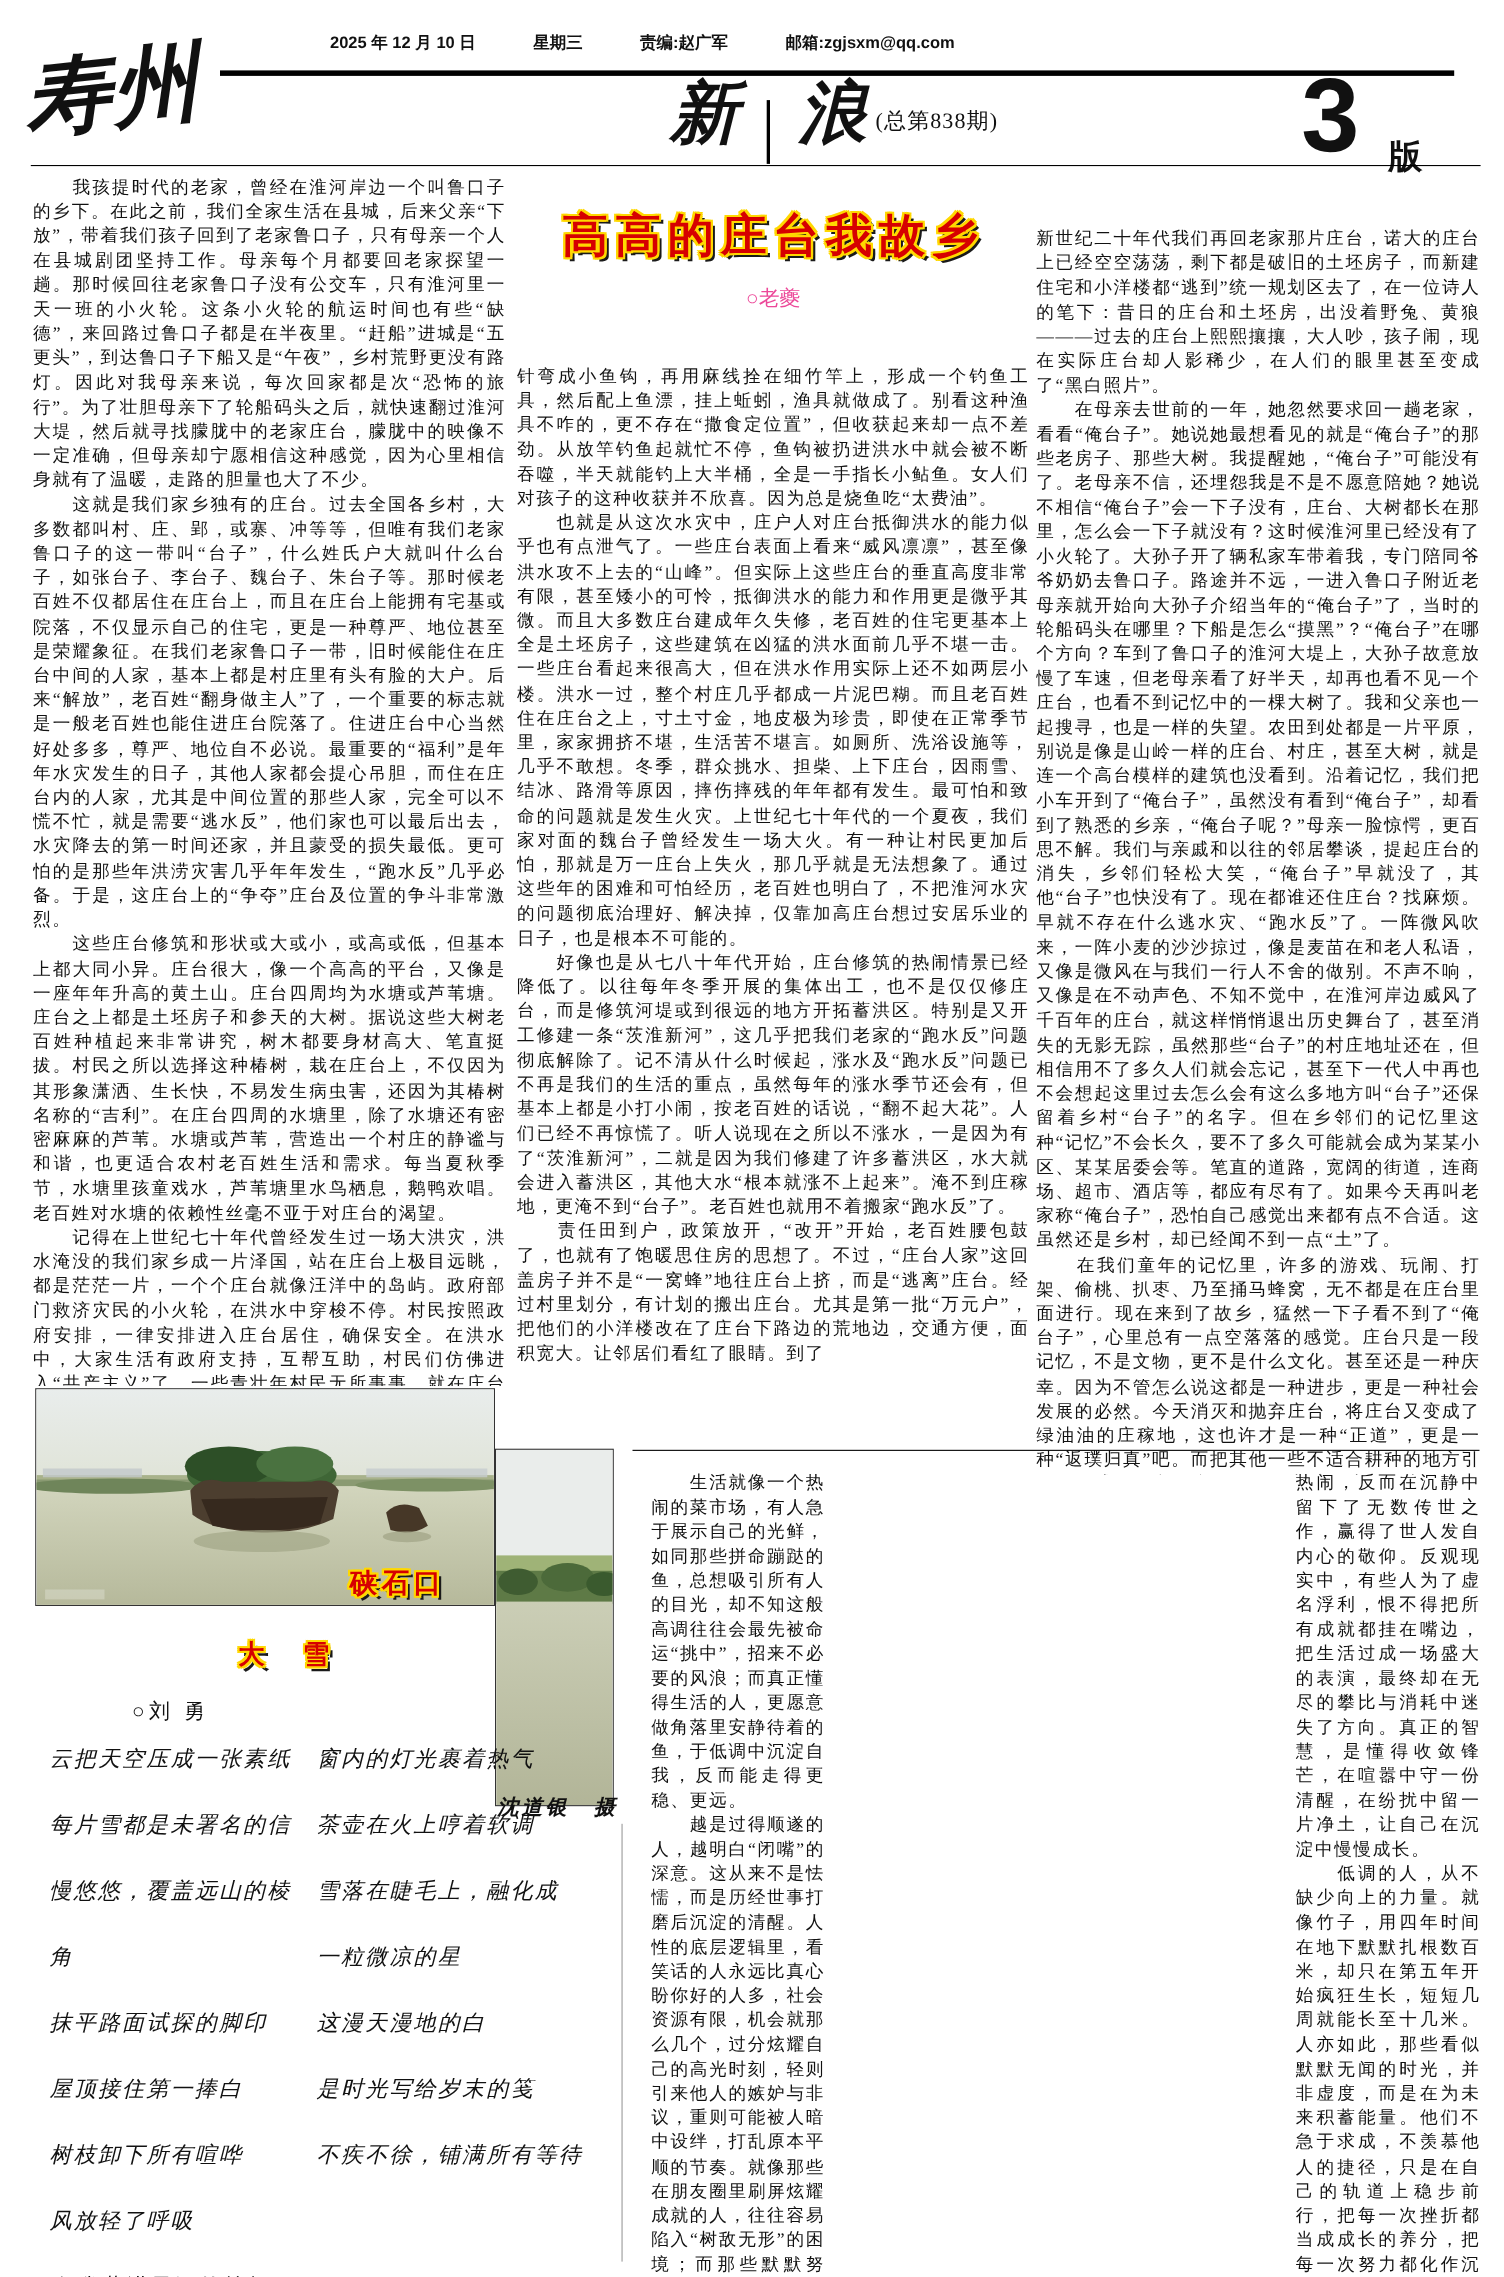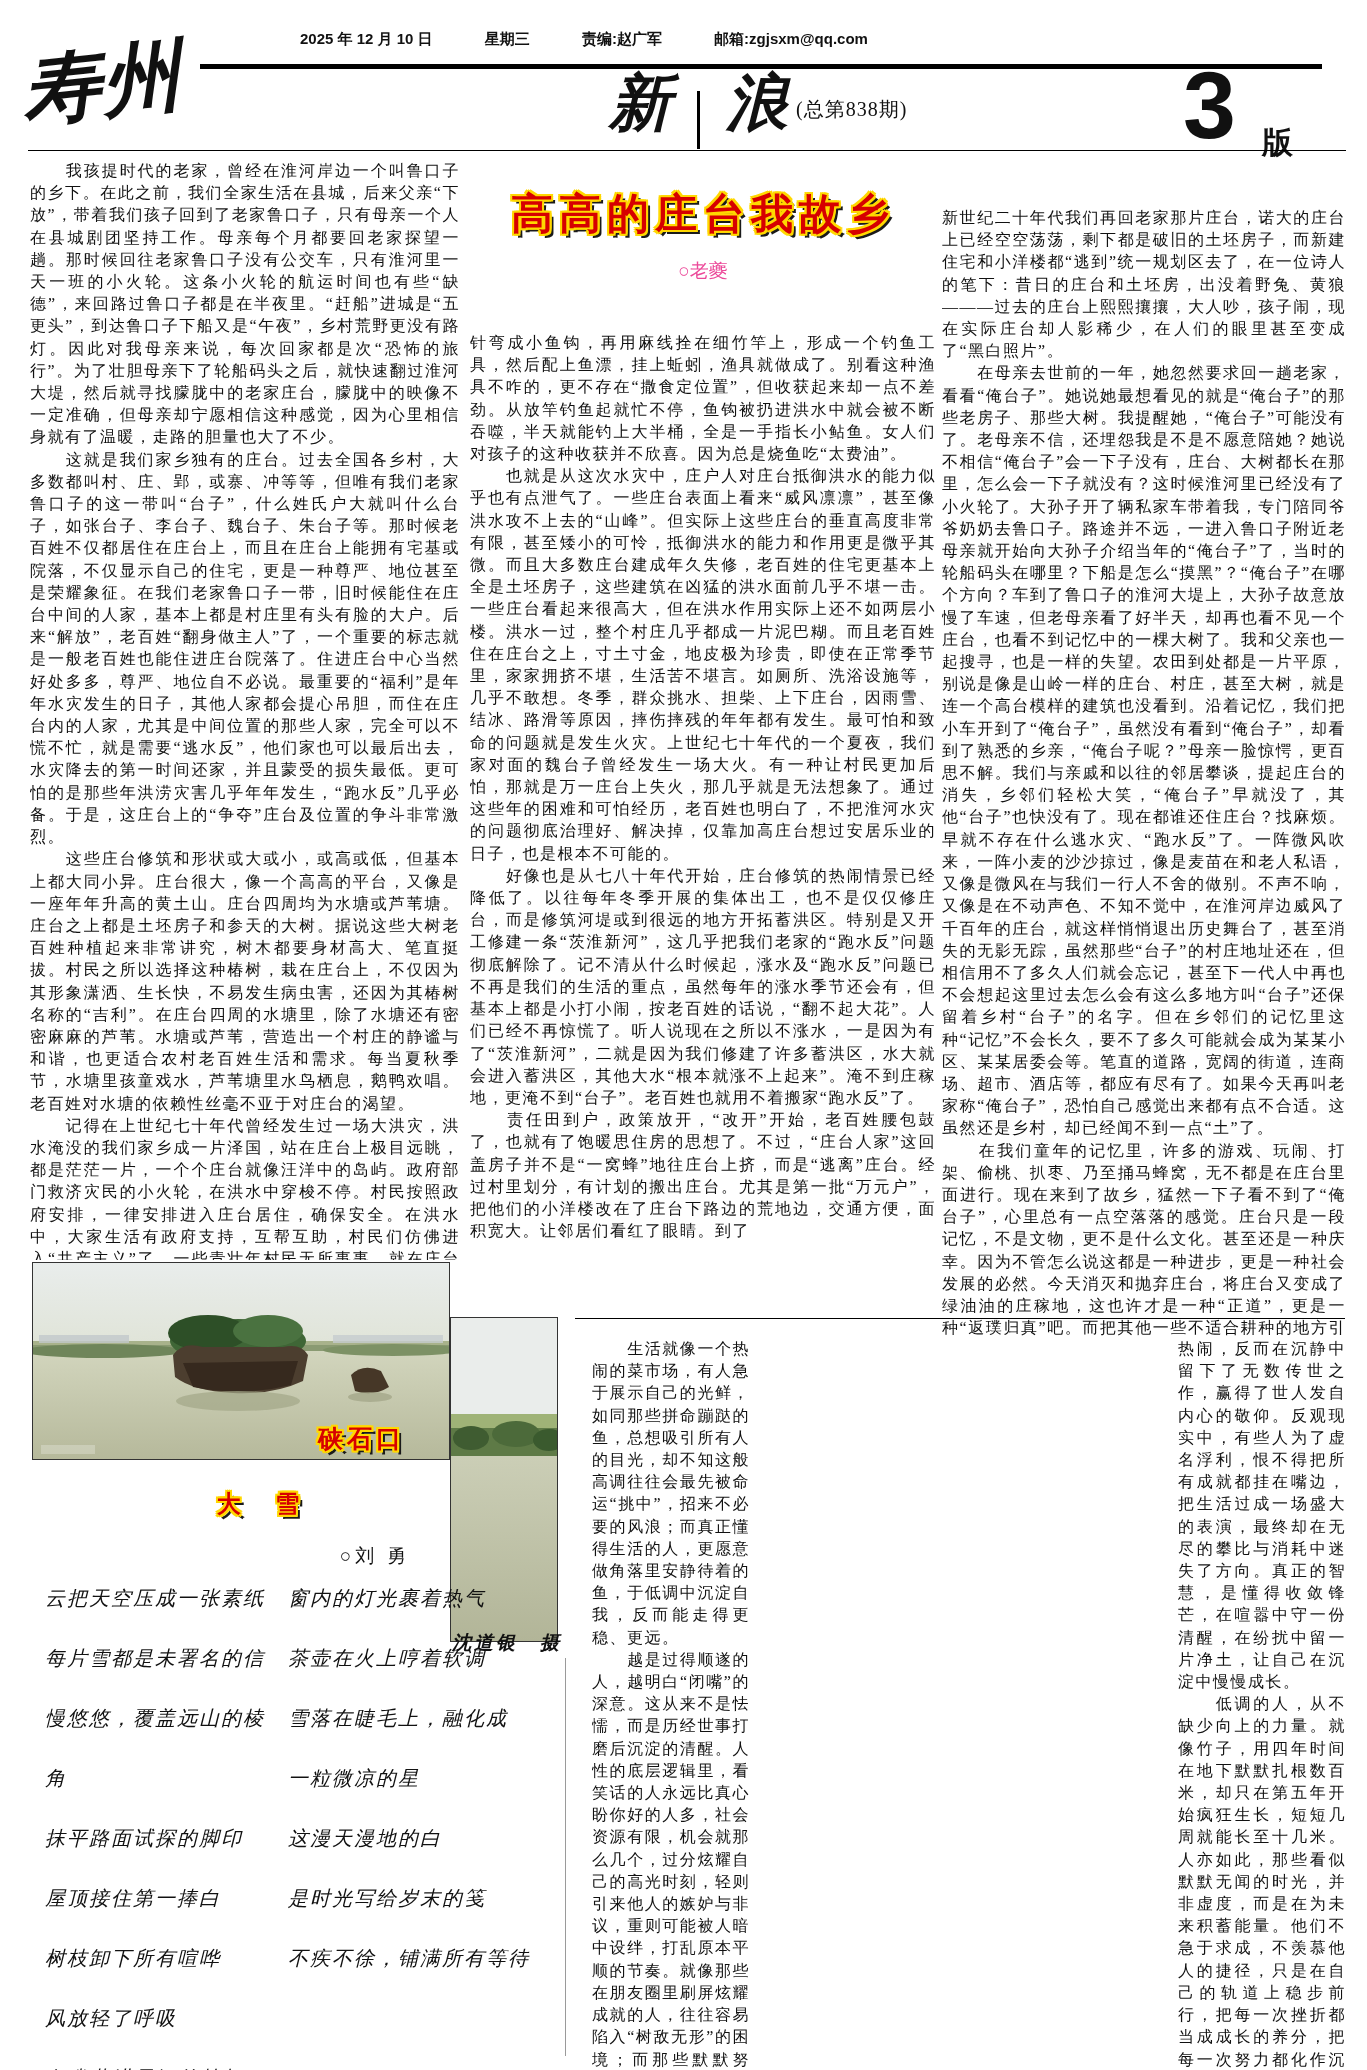--- a/index.html
+++ b/index.html
@@ -38,21 +38,21 @@
   .byline{font-size:19px;margin-top:16px;color:#ec4899;text-align:center;}
   
   .photo{position:absolute;border:1px solid #333;overflow:hidden;}
   .photo-wide{left:32px;top:1262px;width:416px;height:196px;}
   .photo-tall{left:450px;top:1317px;width:106px;height:323px;}
   .photo-caption-red{position:absolute;left:318px;top:1422px;font-size:25px;letter-spacing:4px;}
   .photo-caption-black{position:absolute;left:452px;top:1598px;font-size:19px;letter-spacing:3px;
     font-weight:bold;font-style:italic;margin-top:32px;}
   
   .poem-title{position:absolute;left:120px;top:1488px;width:290px;text-align:center;font-size:24px;letter-spacing:14px;}
-  .poem-byline{position:absolute;left:120px;top:1543px;width:290px;text-align:right;font-size:19px;letter-spacing:4px;}
+  .poem-byline{position:absolute;left:120px;top:1543px;width:290px;text-align:left;font-size:19px;letter-spacing:4px;}
   .poem-col{position:absolute;top:1568px;white-space:pre-line;font-size:20px;line-height:60px;
     letter-spacing:2px;font-style:italic;font-family:"DejaVu Serif",serif;}
   .poem-col1{left:45px;width:240px;}
   .poem-col2{left:288px;width:245px;}
   
   .essay-rule{position:absolute;left:575px;top:1318px;width:770px;height:1px;background:#000;}
   .v-divider{position:absolute;left:565px;top:1658px;width:1px;height:398px;background:#9a9a9a;}
   .essay-left{left:592px;top:1338px;width:343px;height:727px;}
   .essay-right{left:958px;top:1338px;width:388px;height:727px;}
   .spacer-r{float:right;width:185px;height:140px;}

